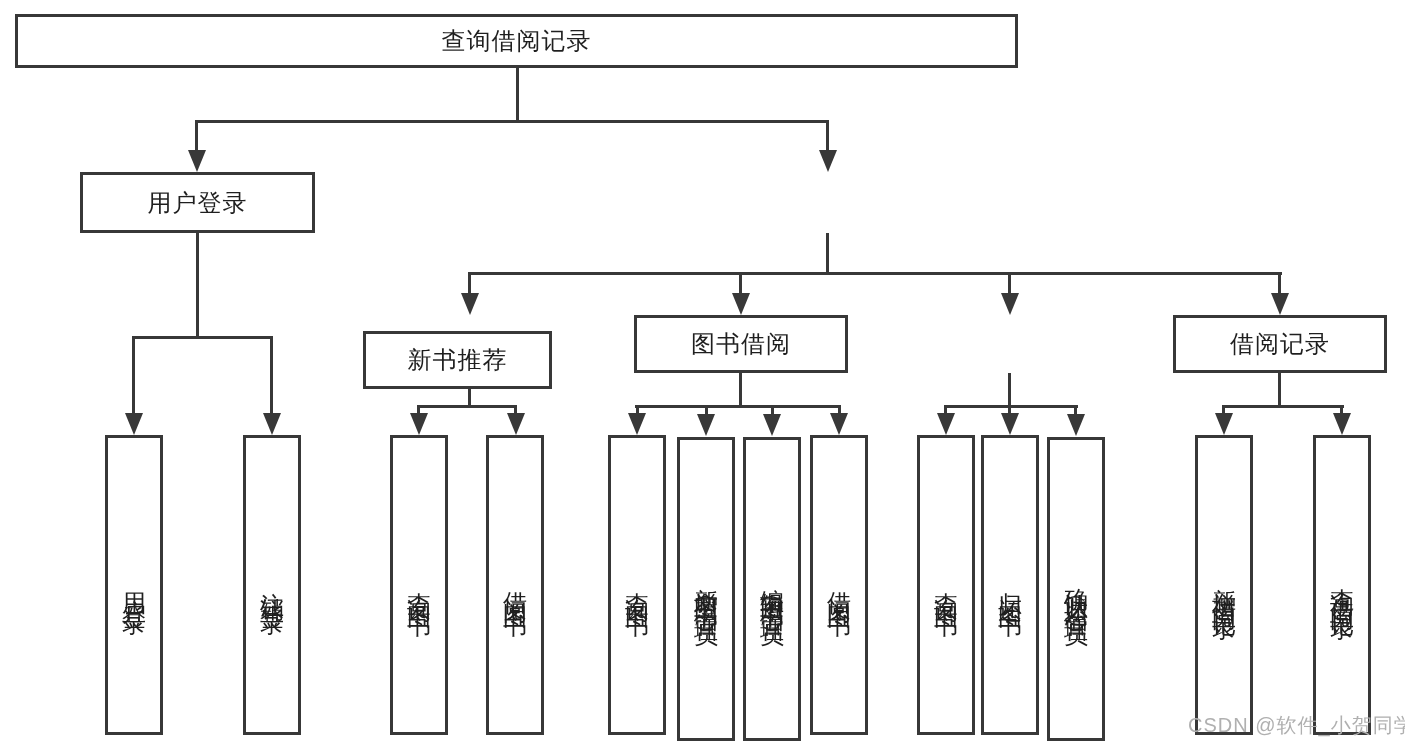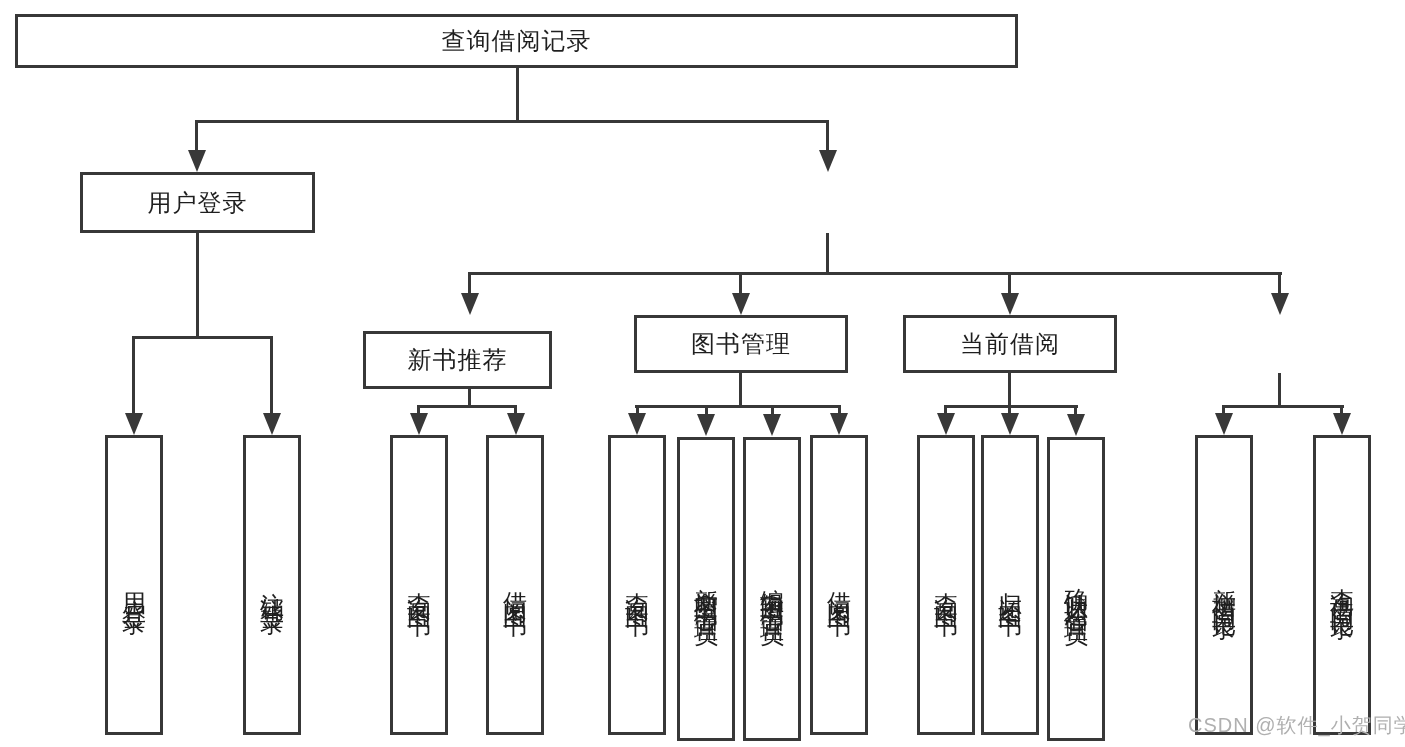--- a/index.html
+++ b/index.html
@@ -121,22 +121,22 @@
 </head>
 <body>
 
 <div class="canvas">
 
   <div class="node" id="box-root">查询借阅记录</div>
 
   <div class="node" id="box-user">用户登录</div>
 
   <div class="node" id="box-s1">新书推荐</div>
-  <div class="node" id="box-s2">图书管理</div>
-  <div class="node" id="box-s3">当前借阅</div>
+  <div class="node" id="box-s2">图书借阅</div>
+  <div class="node" id="box-s4">借阅记录</div>
 
   <div class="node vnode leaf" id="leaf-u1">用户登录</div>
   <div class="node vnode leaf" id="leaf-u2">注销登录</div>
 
   <div class="node vnode leaf" id="leaf-n1">查询图书</div>
   <div class="node vnode leaf" id="leaf-n2">借阅图书</div>
 
   <div class="node vnode leaf" id="leaf-b1">查询图书</div>
   <div class="node vnode leaf" id="leaf-b2">新增图书（管理员）</div>
   <div class="node vnode leaf" id="leaf-b3">编辑图书（管理员）</div>

